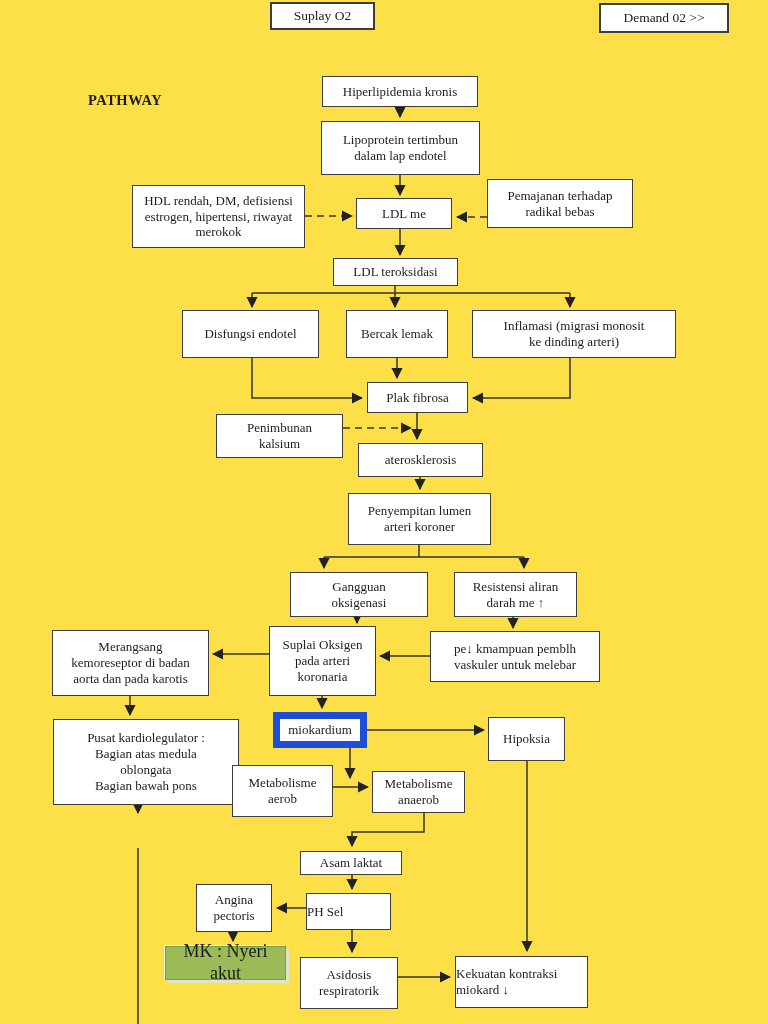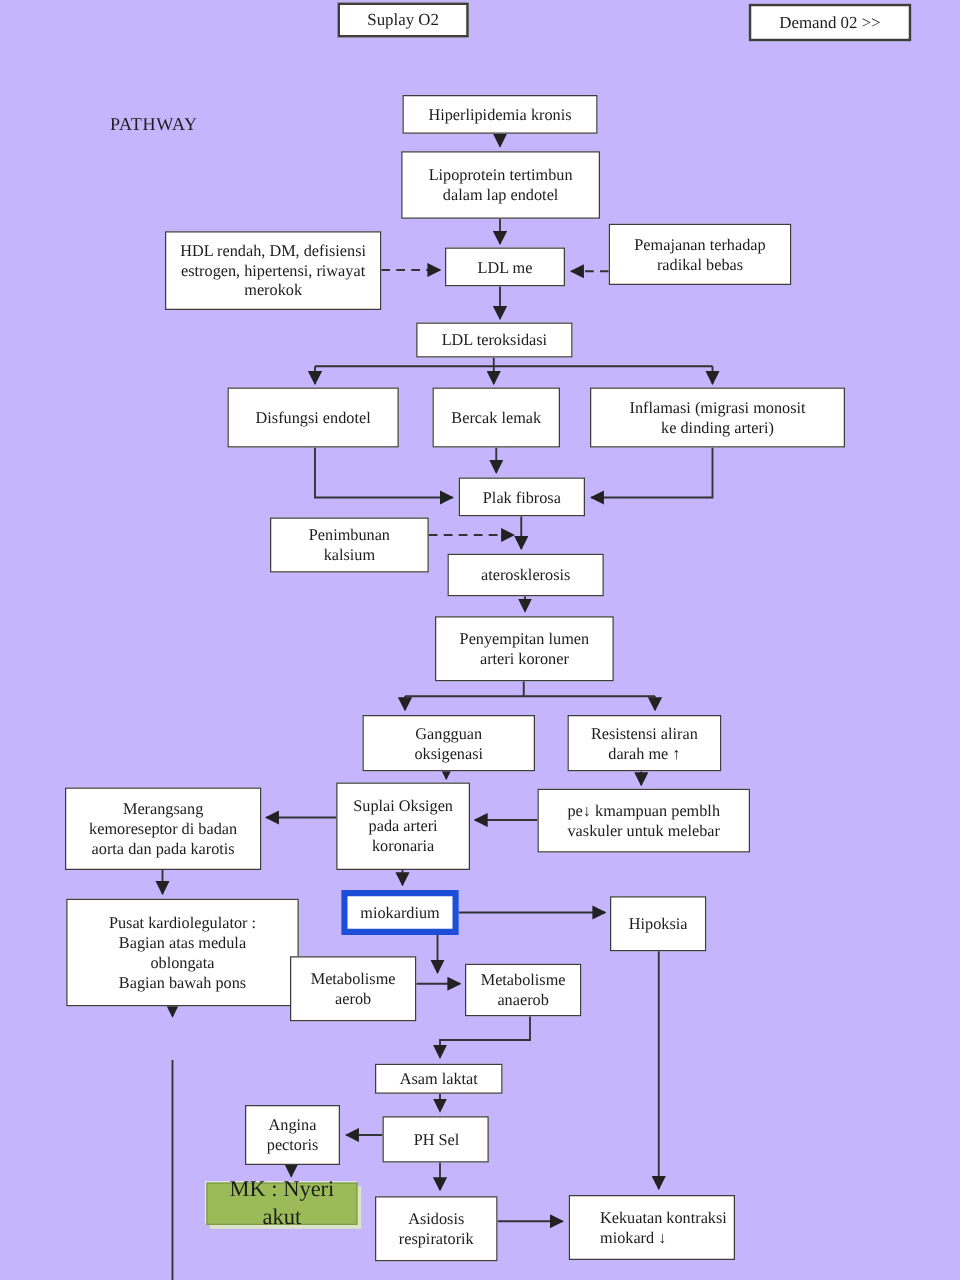--- a/index.html
+++ b/index.html
@@ -1,38 +1,38 @@
 <!DOCTYPE html>
 <html><head>
 <meta charset="utf-8">
 <style>
   html,body{margin:0;padding:0;background:#ffffff;}
   #canvas{
-    position:relative;width:768px;height:1024px;background:#c4b5fd;
+    position:relative;width:768px;height:1024px;background:#fde047;
     font-family:"Liberation Serif","DejaVu Serif",serif;color:#1c1c1c;overflow:hidden;
   }
   #wires{position:absolute;left:0;top:0;width:768px;height:1024px;}
   .node{
     position:absolute;box-sizing:border-box;background:#ffffff;
     border:1.5px solid #3d3d3d;
     display:flex;align-items:center;justify-content:center;
     text-align:center;white-space:pre-line;
     font-size:13px;line-height:1.22;padding:1px 3px;
   }
   .node.hdr{border-width:2px;font-size:13.5px;}
-  .node.thick{border:5px solid #1d4ed8;}
+  .node.thick{border:7px solid #1d4ed8;}
   .node.green{
     background:#9bbb59;border:1px solid #7e9b49;
     box-shadow:3px 3px 0 0 #dce5c8, -1px -1px 0 0 #eef2e4;
     font-size:18px;
   }
-  .node.alignleft{justify-content:flex-start;text-align:left;padding-left:24px;}
+  .node.alignleft{justify-content:flex-start;text-align:left;padding-left:0;}
   .pathway{
     position:absolute;left:88px;top:92px;
-    font-weight:normal;font-size:14.5px;letter-spacing:.5px;
+    font-weight:bold;font-size:14.5px;letter-spacing:.5px;
   }
 </style>
 </head>
 <body>
 
 <div id="canvas">
 
   <svg id="wires" viewBox="0 0 768 1024" xmlns="http://www.w3.org/2000/svg">
     <defs>
       <marker id="ah" viewBox="0 0 10 10" refX="9" refY="5" markerWidth="7.5" markerHeight="7.5" orient="auto">

